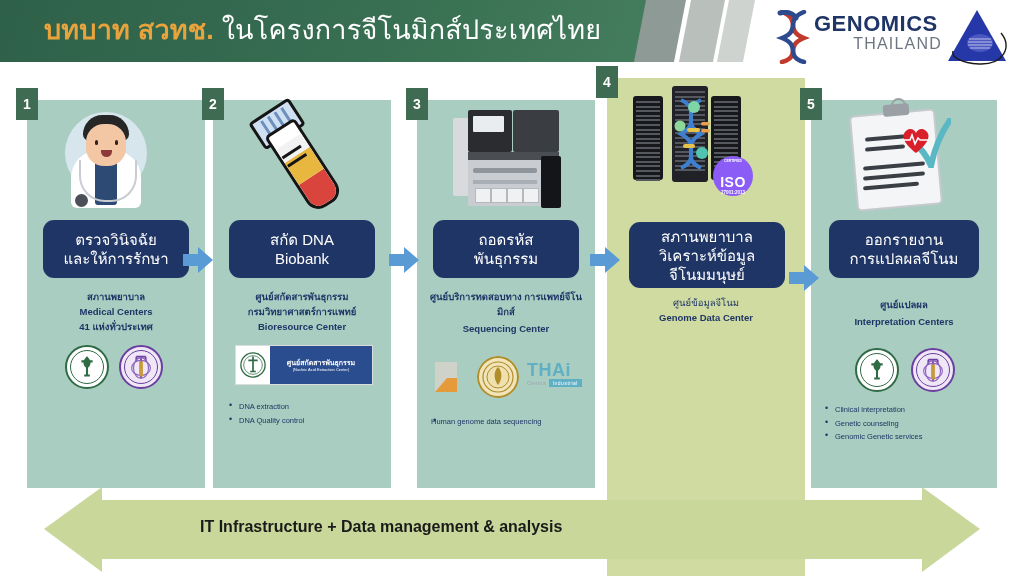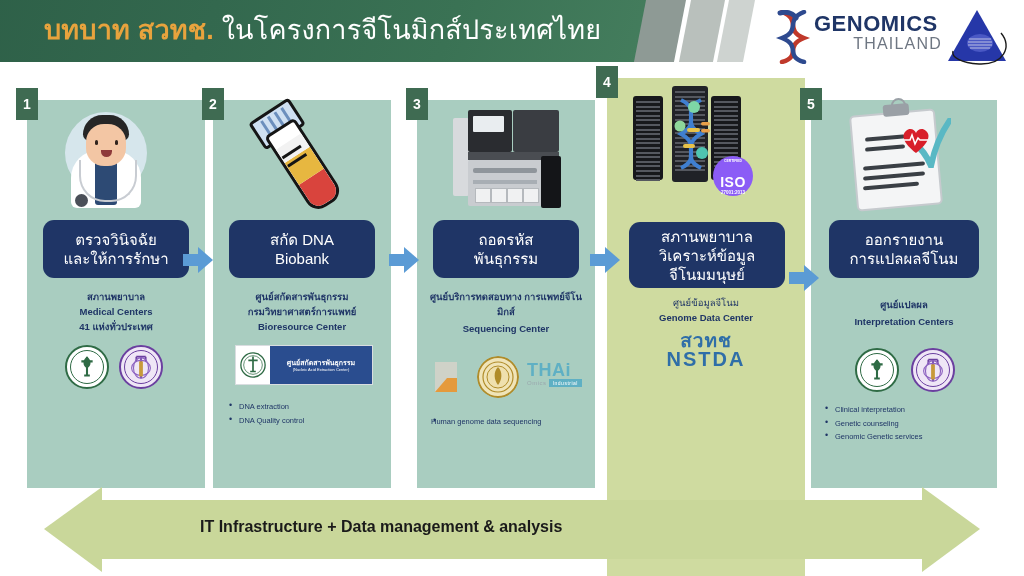--- a/index.html
+++ b/index.html
@@ -271,24 +271,20 @@
 
   <div class="pill" style="left:22px;top:144px;width:156px;height:66px;flex-direction:column;">
     <div>สภานพยาบาล</div>
     <div>วิเคราะห์ข้อมูล</div>
     <div>จีโนมมนุษย์</div>
   </div>
 
   <div class="cap" style="top:233px;font-weight:bold;">Genome Data Center</div>
   <div class="cap" style="top:218px;">ศูนย์ข้อมูลจีโนม</div>
 
-  <div class="nstda" style="left:0;top:254px;width:100%;">
-    <div class="th">สวทช</div>
-    <div class="en">NSTDA</div>
-  </div>
 
 </div>
 
 <div class="col" style="left:27px;top:100px;width:178px;height:388px;">
   <div class="numbox">1</div>
 
   <div class="ill" style="left:18px;top:2px;width:125px;height:112px;">
     <div class="doc-circle"></div>
     <div class="doc-coat"></div>
     <div class="doc-shirt"></div>

